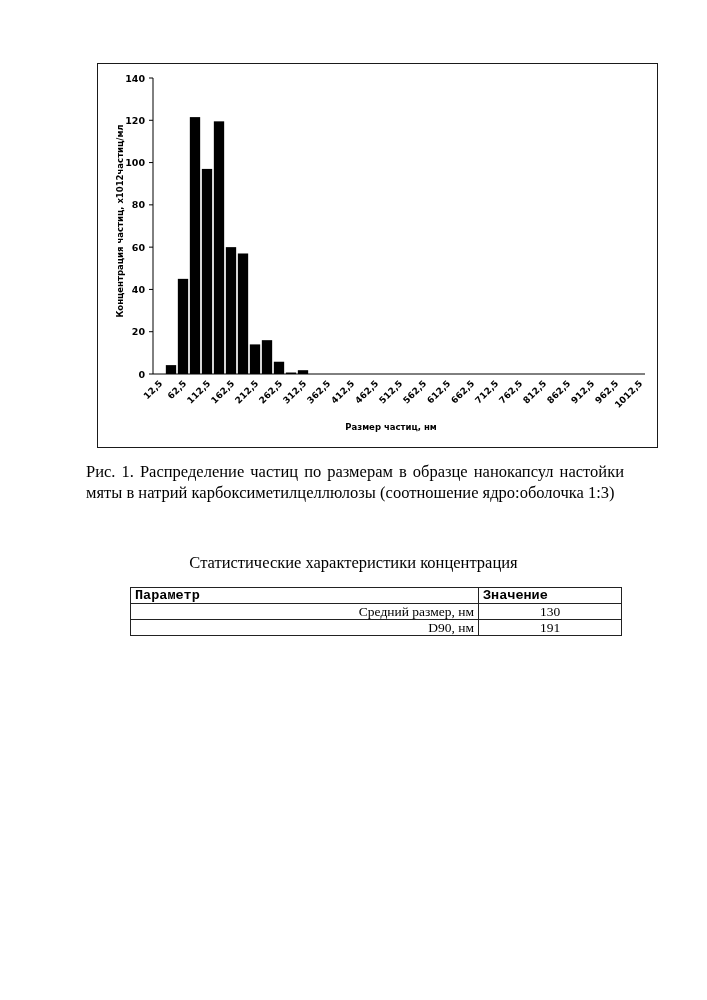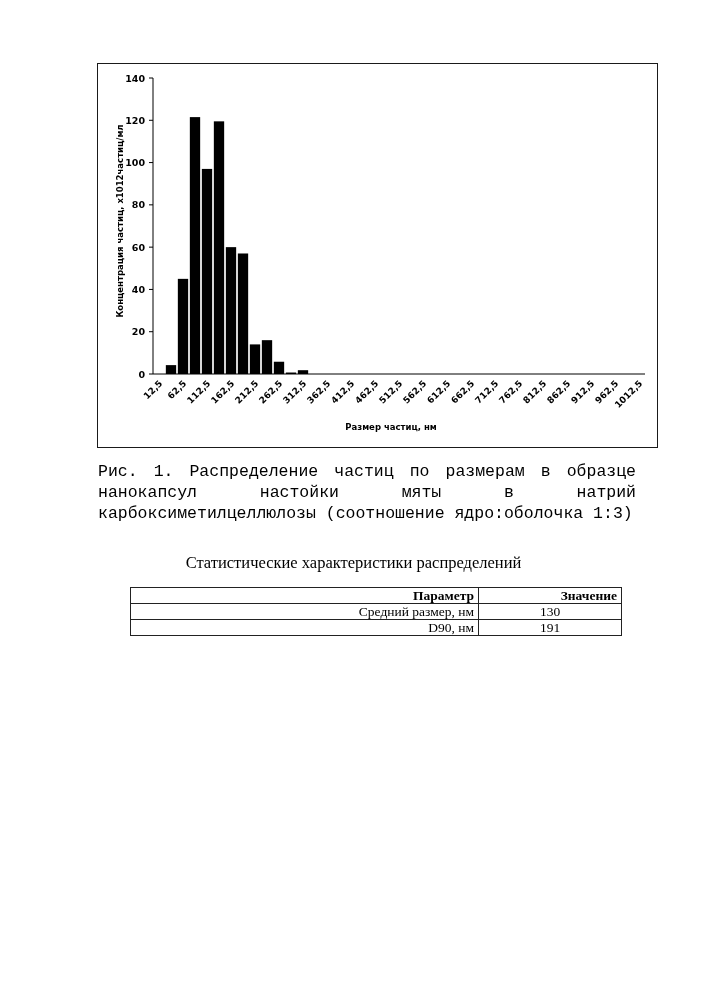--- a/index.html
+++ b/index.html
@@ -6,37 +6,37 @@
   body { width: 707px; height: 1000px; position: relative; overflow: hidden; color: #000; }
   #chart-frame {
     position: absolute; left: 97px; top: 63px; width: 561px; height: 385px;
     border: 1.5px solid #1a1a1a; box-sizing: border-box;
   }
   #chart-svg { position: absolute; left: 0; top: 0; }
   .axis-text { font-family: "DejaVu Sans", sans-serif; font-weight: bold; font-size: 9.5px; fill: #000; }
   .xtick-text { font-family: "DejaVu Sans", sans-serif; font-weight: bold; font-size: 9px; fill: #000; }
   .axis-title { font-family: "DejaVu Sans", sans-serif; font-weight: bold; font-size: 8.5px; fill: #000; }
   #caption {
-    position: absolute; left: 98px; top: 461px; width: 538px;
-    font-family: Liberation Mono, monospace; font-size: 16.5px; line-height: 21px;
+    position: absolute; left: 86px; top: 461px; width: 538px;
+    font-family: Liberation Serif, serif; font-size: 16.5px; line-height: 21px;
     text-align: justify; text-align-last: left;
   }
   #table-title {
     position: absolute; left: 0; width: 707px; top: 553px; text-align: center;
     font-family: "Liberation Serif", serif; font-size: 16.5px;
   }
   #stats-table {
     position: absolute; left: 130px; top: 587px; width: 492px;
     border-collapse: collapse;
     font-family: "Liberation Serif", serif; font-size: 13.5px;
   }
   #stats-table th, #stats-table td {
     border: 1px solid #222; padding: 0 4px; height: 15px; line-height: 15px;
   }
-  #stats-table th { font-weight: bold; text-align: right; }
+  #stats-table th { font-weight: bold; text-align: left; font-family: Liberation Mono, monospace; }
   #stats-table td.val { text-align: center; width: 134px; }
   #stats-table td.param { text-align: right; }
   sup { font-size: 8px; line-height: 0; }
 </style>
 </head>
 <body>
 
 <div id="chart-frame">
   <svg id="chart-svg" width="561" height="385">
     <g id="y-axis-group">
@@ -96,21 +96,21 @@
         <text class="xtick-text" text-anchor="end" transform="translate(521,320) rotate(-45)">962,5</text>
         <text class="xtick-text" text-anchor="end" transform="translate(545,320) rotate(-45)">1012,5</text>
       </g>
     <text id="y-title" class="axis-title" text-anchor="middle" transform="translate(25,157) rotate(-90)">Концентрация частиц, x1012частиц/мл</text>
     <text id="x-title" class="axis-title" text-anchor="middle" x="293" y="366">Размер частиц, нм</text>
   </svg>
 </div>
 
 <div id="caption">Рис. 1. Распределение частиц по размерам в образце нанокапсул настойки мяты в натрий карбоксиметилцеллюлозы (соотношение ядро:оболочка 1:3)</div>
 
-<div id="table-title">Статистические характеристики распределений</div>
+<div id="table-title">Статистические характеристики концентрация</div>
 
 <table id="stats-table">
   <thead>
     <tr>
       <th>Параметр</th>
       <th>Значение</th>
     </tr>
   </thead>
   <tbody>
     <tr>

